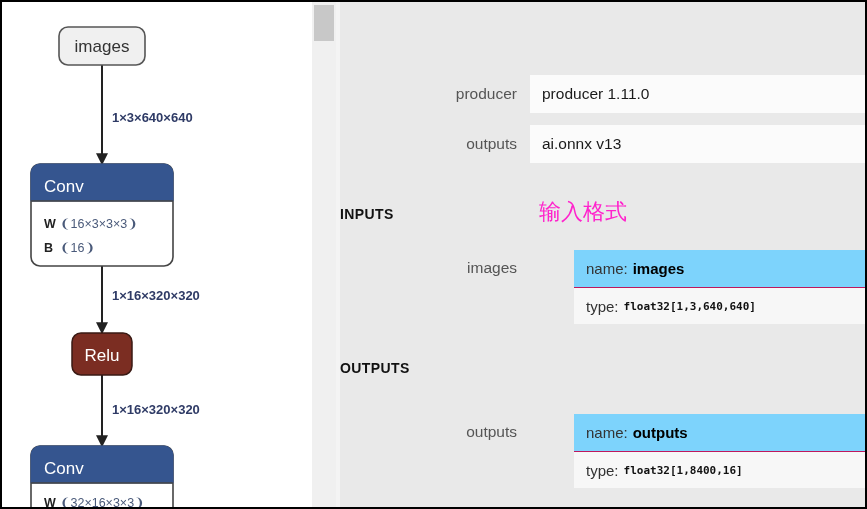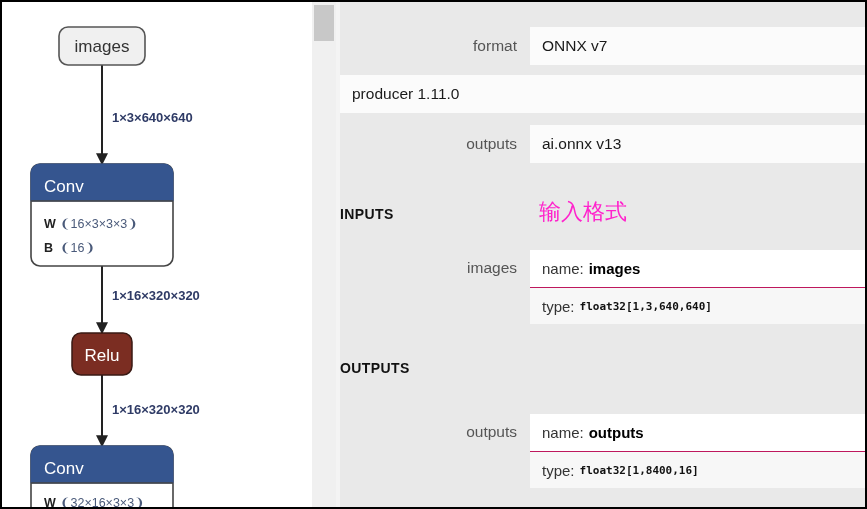--- a/index.html
+++ b/index.html
@@ -168,21 +168,22 @@
     flex: none;
     text-align: right;
     padding-right: 13px;
     padding-top: 9px;
     box-sizing: border-box;
     font-size: 15.5px;
     color: #555555;
   }
   .io-card {
     flex: 1;
-    background: #ffffff;
+    background: #7dd3fc;
+    margin-left: 44px;
   }
   .io-line {
     height: 37px;
     display: flex;
     align-items: center;
     padding-left: 12px;
     box-sizing: border-box;
     font-size: 15px;
     color: #1a1a1a;
   }
@@ -266,26 +267,23 @@
     </svg>
   </div>
 
   <div id="v-scrollbar">
     <div id="v-scrollbar-thumb"></div>
   </div>
   <div id="pane-gap"></div>
 
   <div id="props-pane">
 
-    <div class="prop-row" style="top:25px;">
-      <div class="prop-label">format</div>
-      <div class="prop-value">ONNX v7</div>
-    </div>
 
     <div class="prop-row" style="top:73px;">
+      <div class="prop-label">producer</div>
       <div class="prop-value">producer 1.11.0</div>
     </div>
 
     <div class="prop-row" style="top:123px;">
       <div class="prop-label">outputs</div>
       <div class="prop-value">ai.onnx v13</div>
     </div>
 
     <div class="section-header" style="top:195px;">
       <div class="section-title">INPUTS</div>

